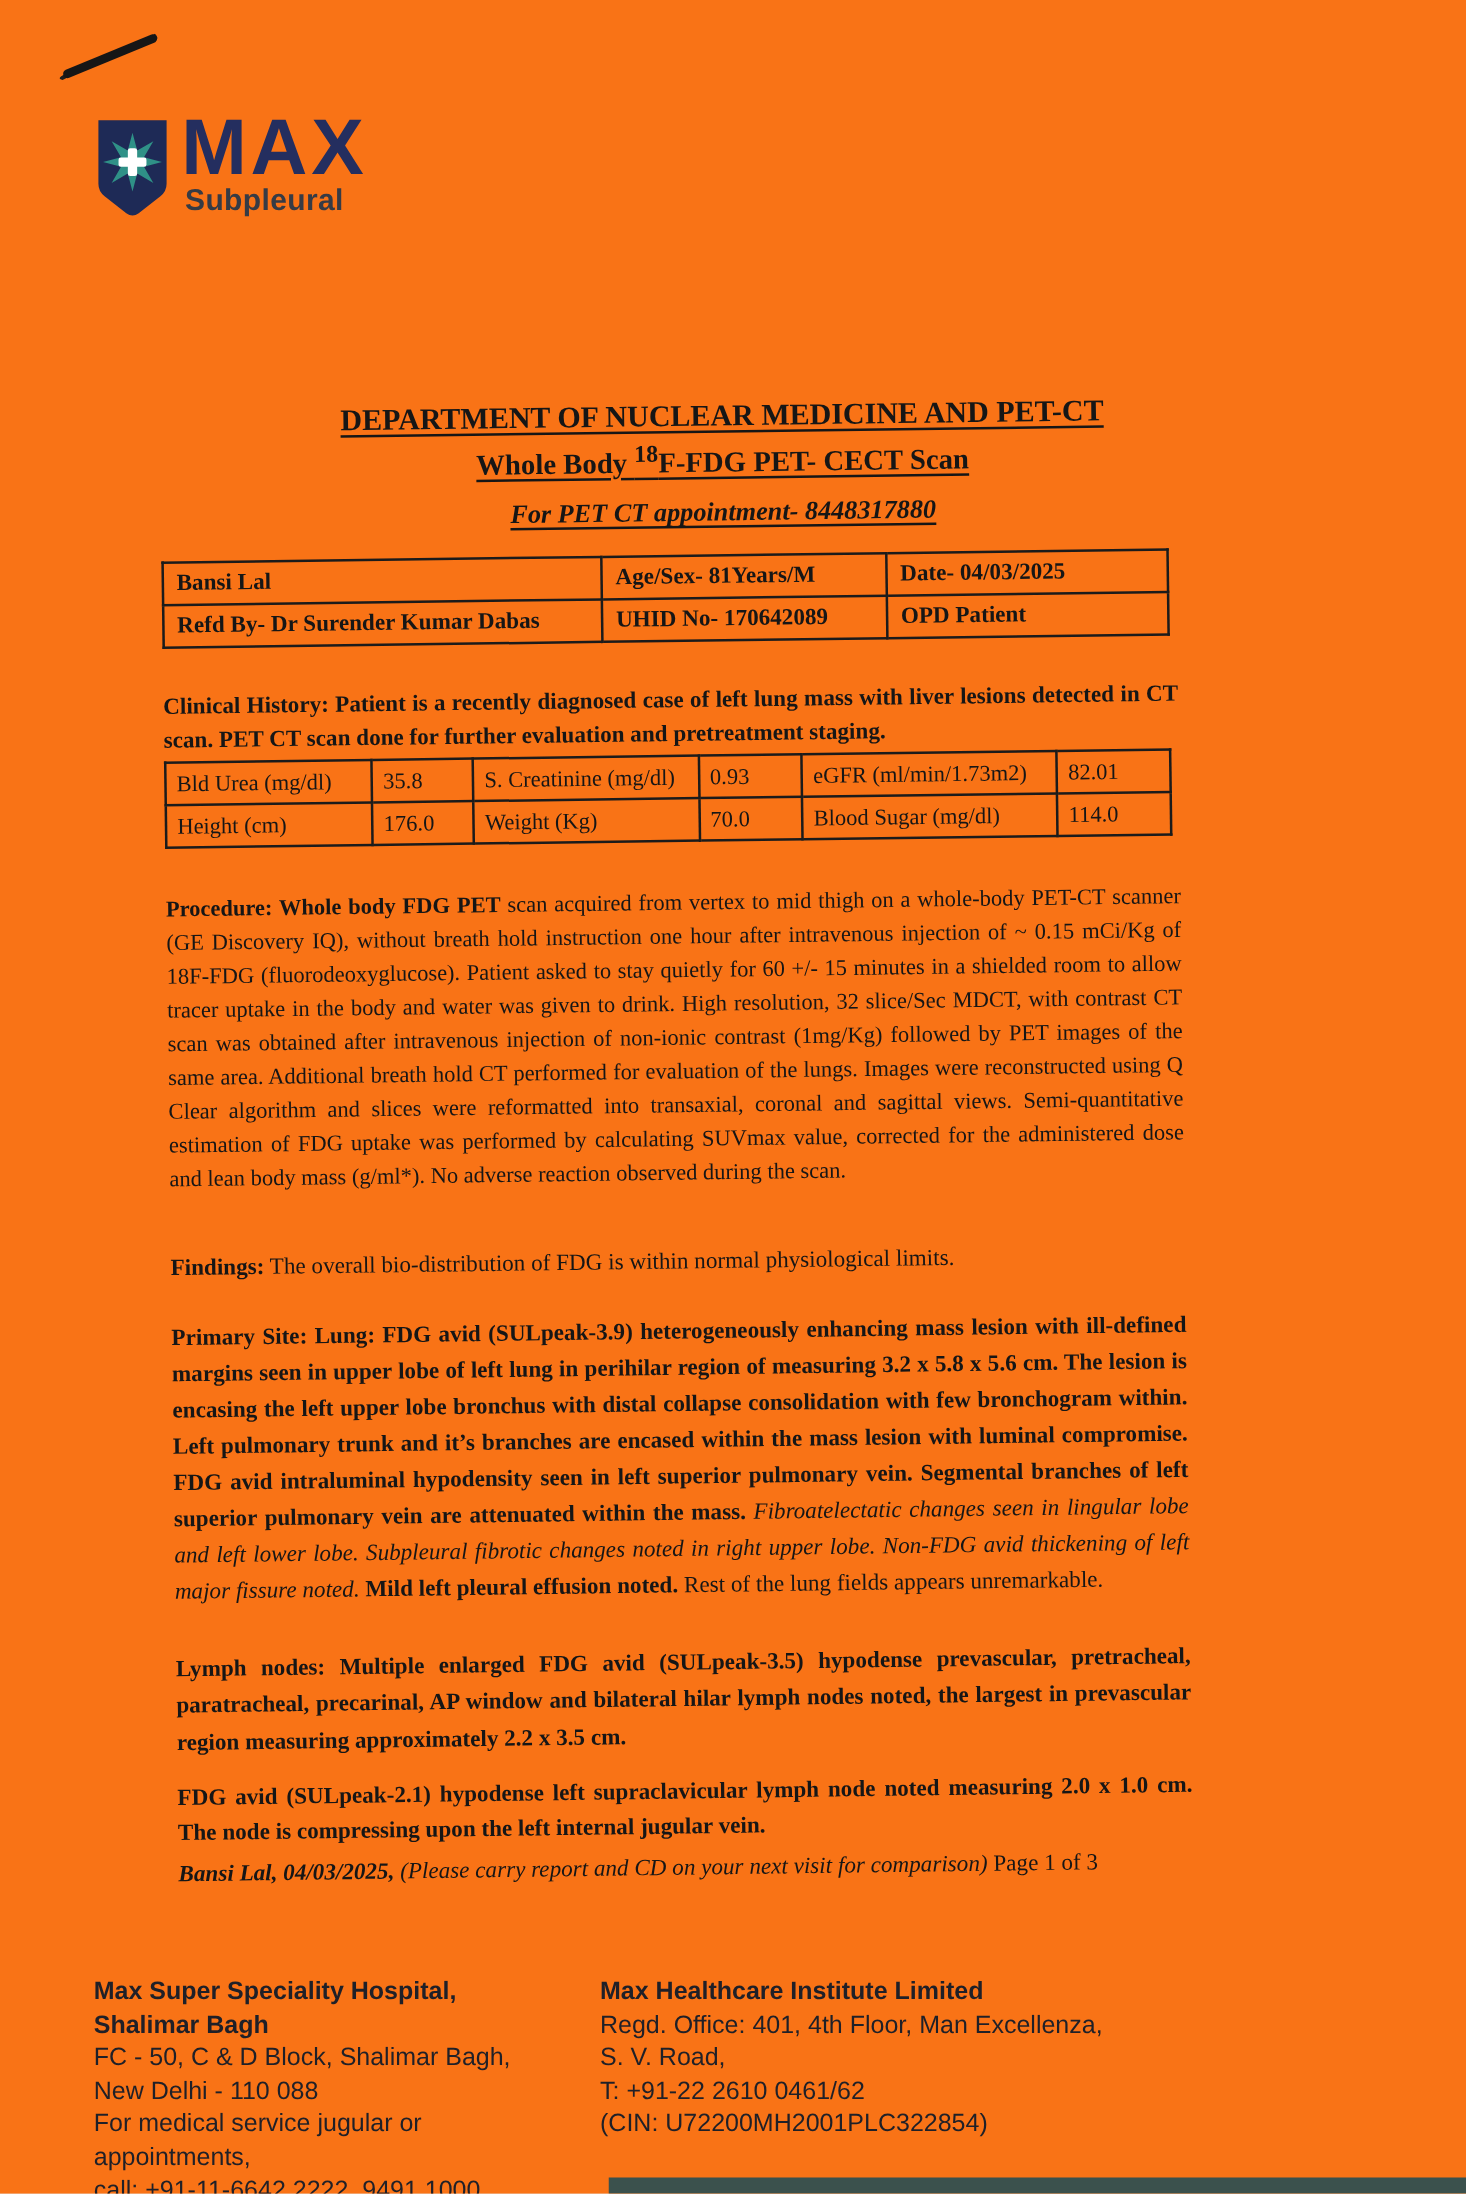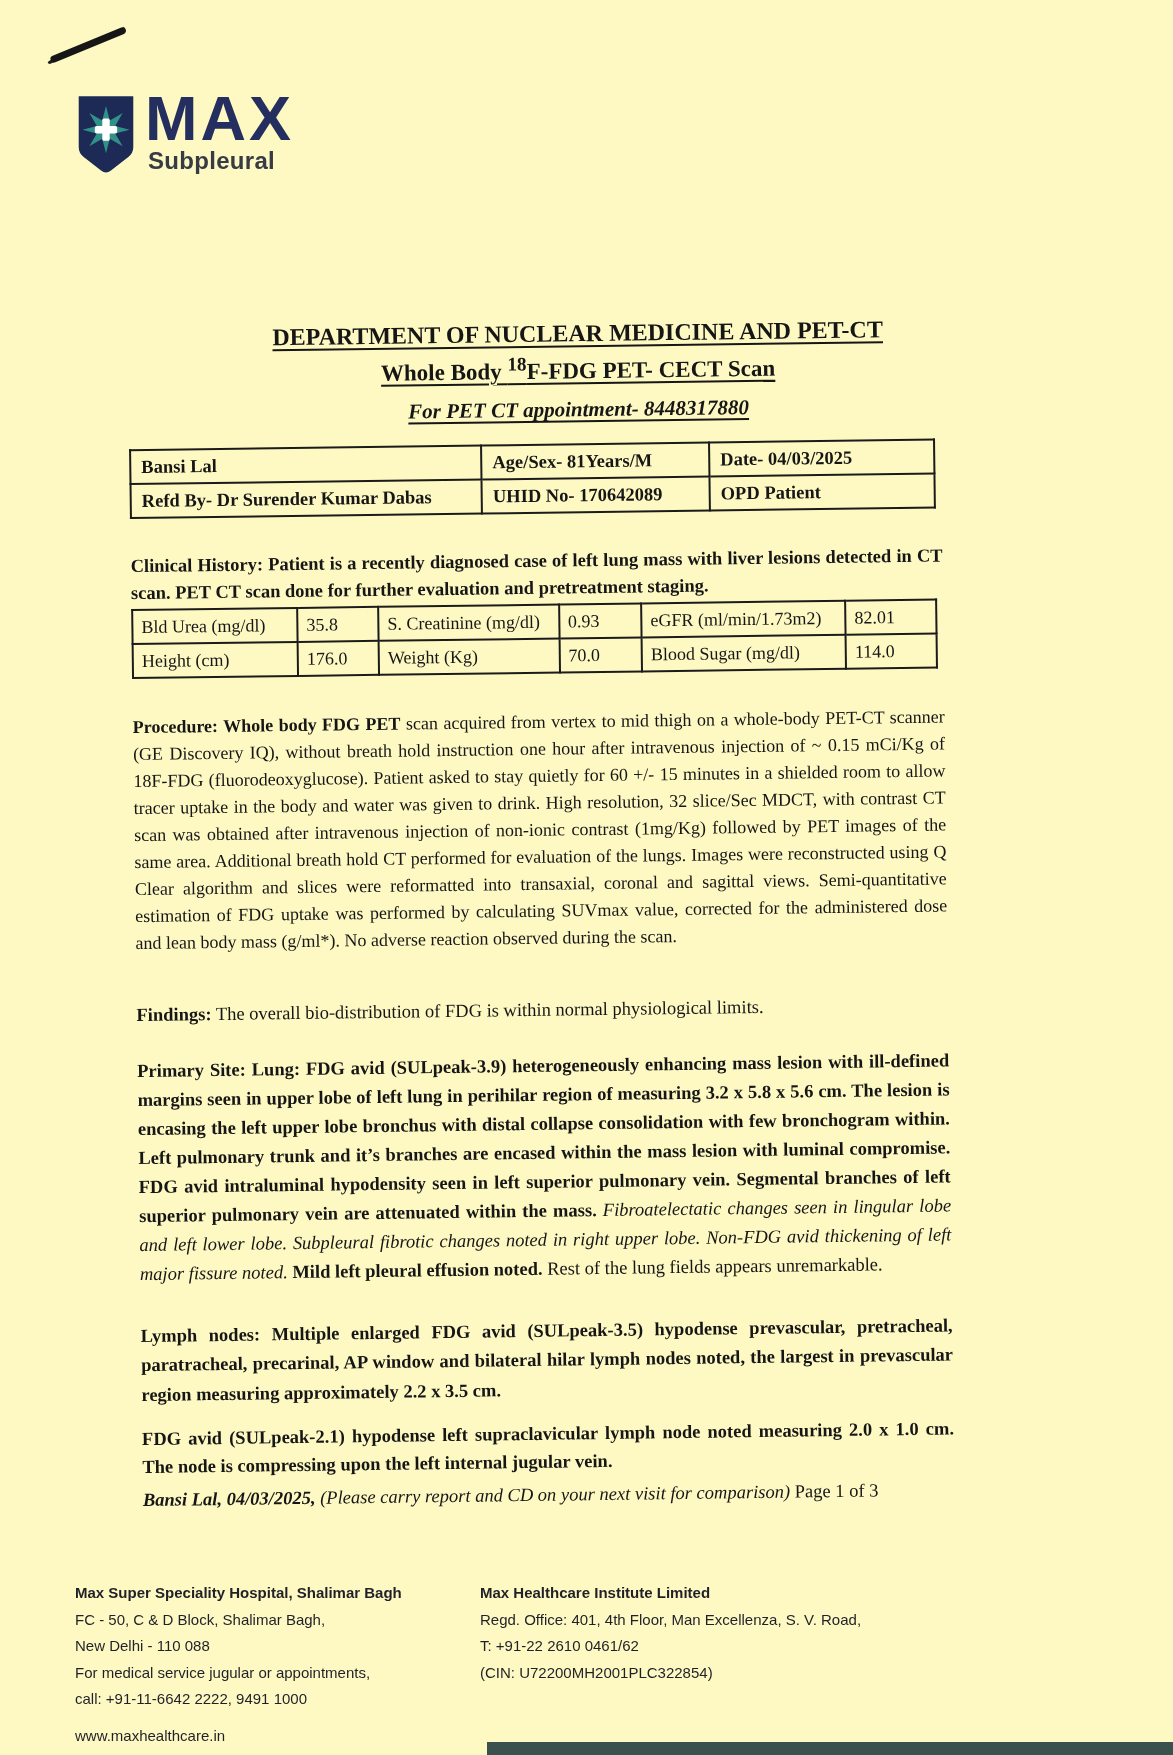--- a/index.html
+++ b/index.html
@@ -1,17 +1,17 @@
 <!DOCTYPE html>
 <html><head>
 <meta charset="utf-8">
 <style>
   html,body{margin:0;padding:0;background:#e8e8e8;}
   .page{
-    position:relative;width:1173px;height:1755px;background:#fef9c3;
+    position:relative;width:1173px;height:1755px;background:#f97316;
     font-family:"Liberation Serif",serif;color:#161616;overflow:hidden;margin:0 auto;
   }
   
   .pen-mark{position:absolute;left:42px;top:22px;width:95px;height:45px;}
   .logo{position:absolute;left:75px;top:90px;width:320px;height:95px;}
   .logo-shield{position:absolute;left:0;top:3px;}
   .brand-max{
     position:absolute;left:70px;top:-8px;font-family:"Liberation Sans",sans-serif;
     font-weight:bold;font-size:63px;letter-spacing:3px;color:#242e5f;
   }
@@ -44,21 +44,21 @@
   .findings{top:980px;font-size:18.5px;}
   .primary{top:1032px;font-size:18.5px;line-height:29px;}
   .lymph{top:1297px;font-size:18.5px;font-weight:bold;line-height:29.5px;}
   .supra{top:1400px;font-size:18.5px;font-weight:bold;line-height:28px;}
   .signoff{top:1465px;font-size:18.5px;text-align:left;}
   .b{font-weight:bold;}
   .i{font-style:italic;}
   .bi{font-weight:bold;font-style:italic;}
   
   .footer{position:absolute;left:0;top:1560px;width:941px;height:195px;
-          font-family:"Liberation Sans",sans-serif;color:#1f2028;font-size:15px;}
+          font-family:"Liberation Sans",sans-serif;color:#1f2028;font-size:20px;}
   .f-col{position:absolute;top:20px;line-height:26.5px;}
   .f-left{left:75px;width:360px;}
   .f-right{left:480px;width:420px;}
   .f-title{font-weight:bold;}
   .f-gap{margin-top:10px;font-weight:normal;}
   .f-gap2{}
   .bottom-bar{position:absolute;left:487px;top:1742px;width:686px;height:13px;background:#3b514d;}
 </style>
 </head>
 <body>

